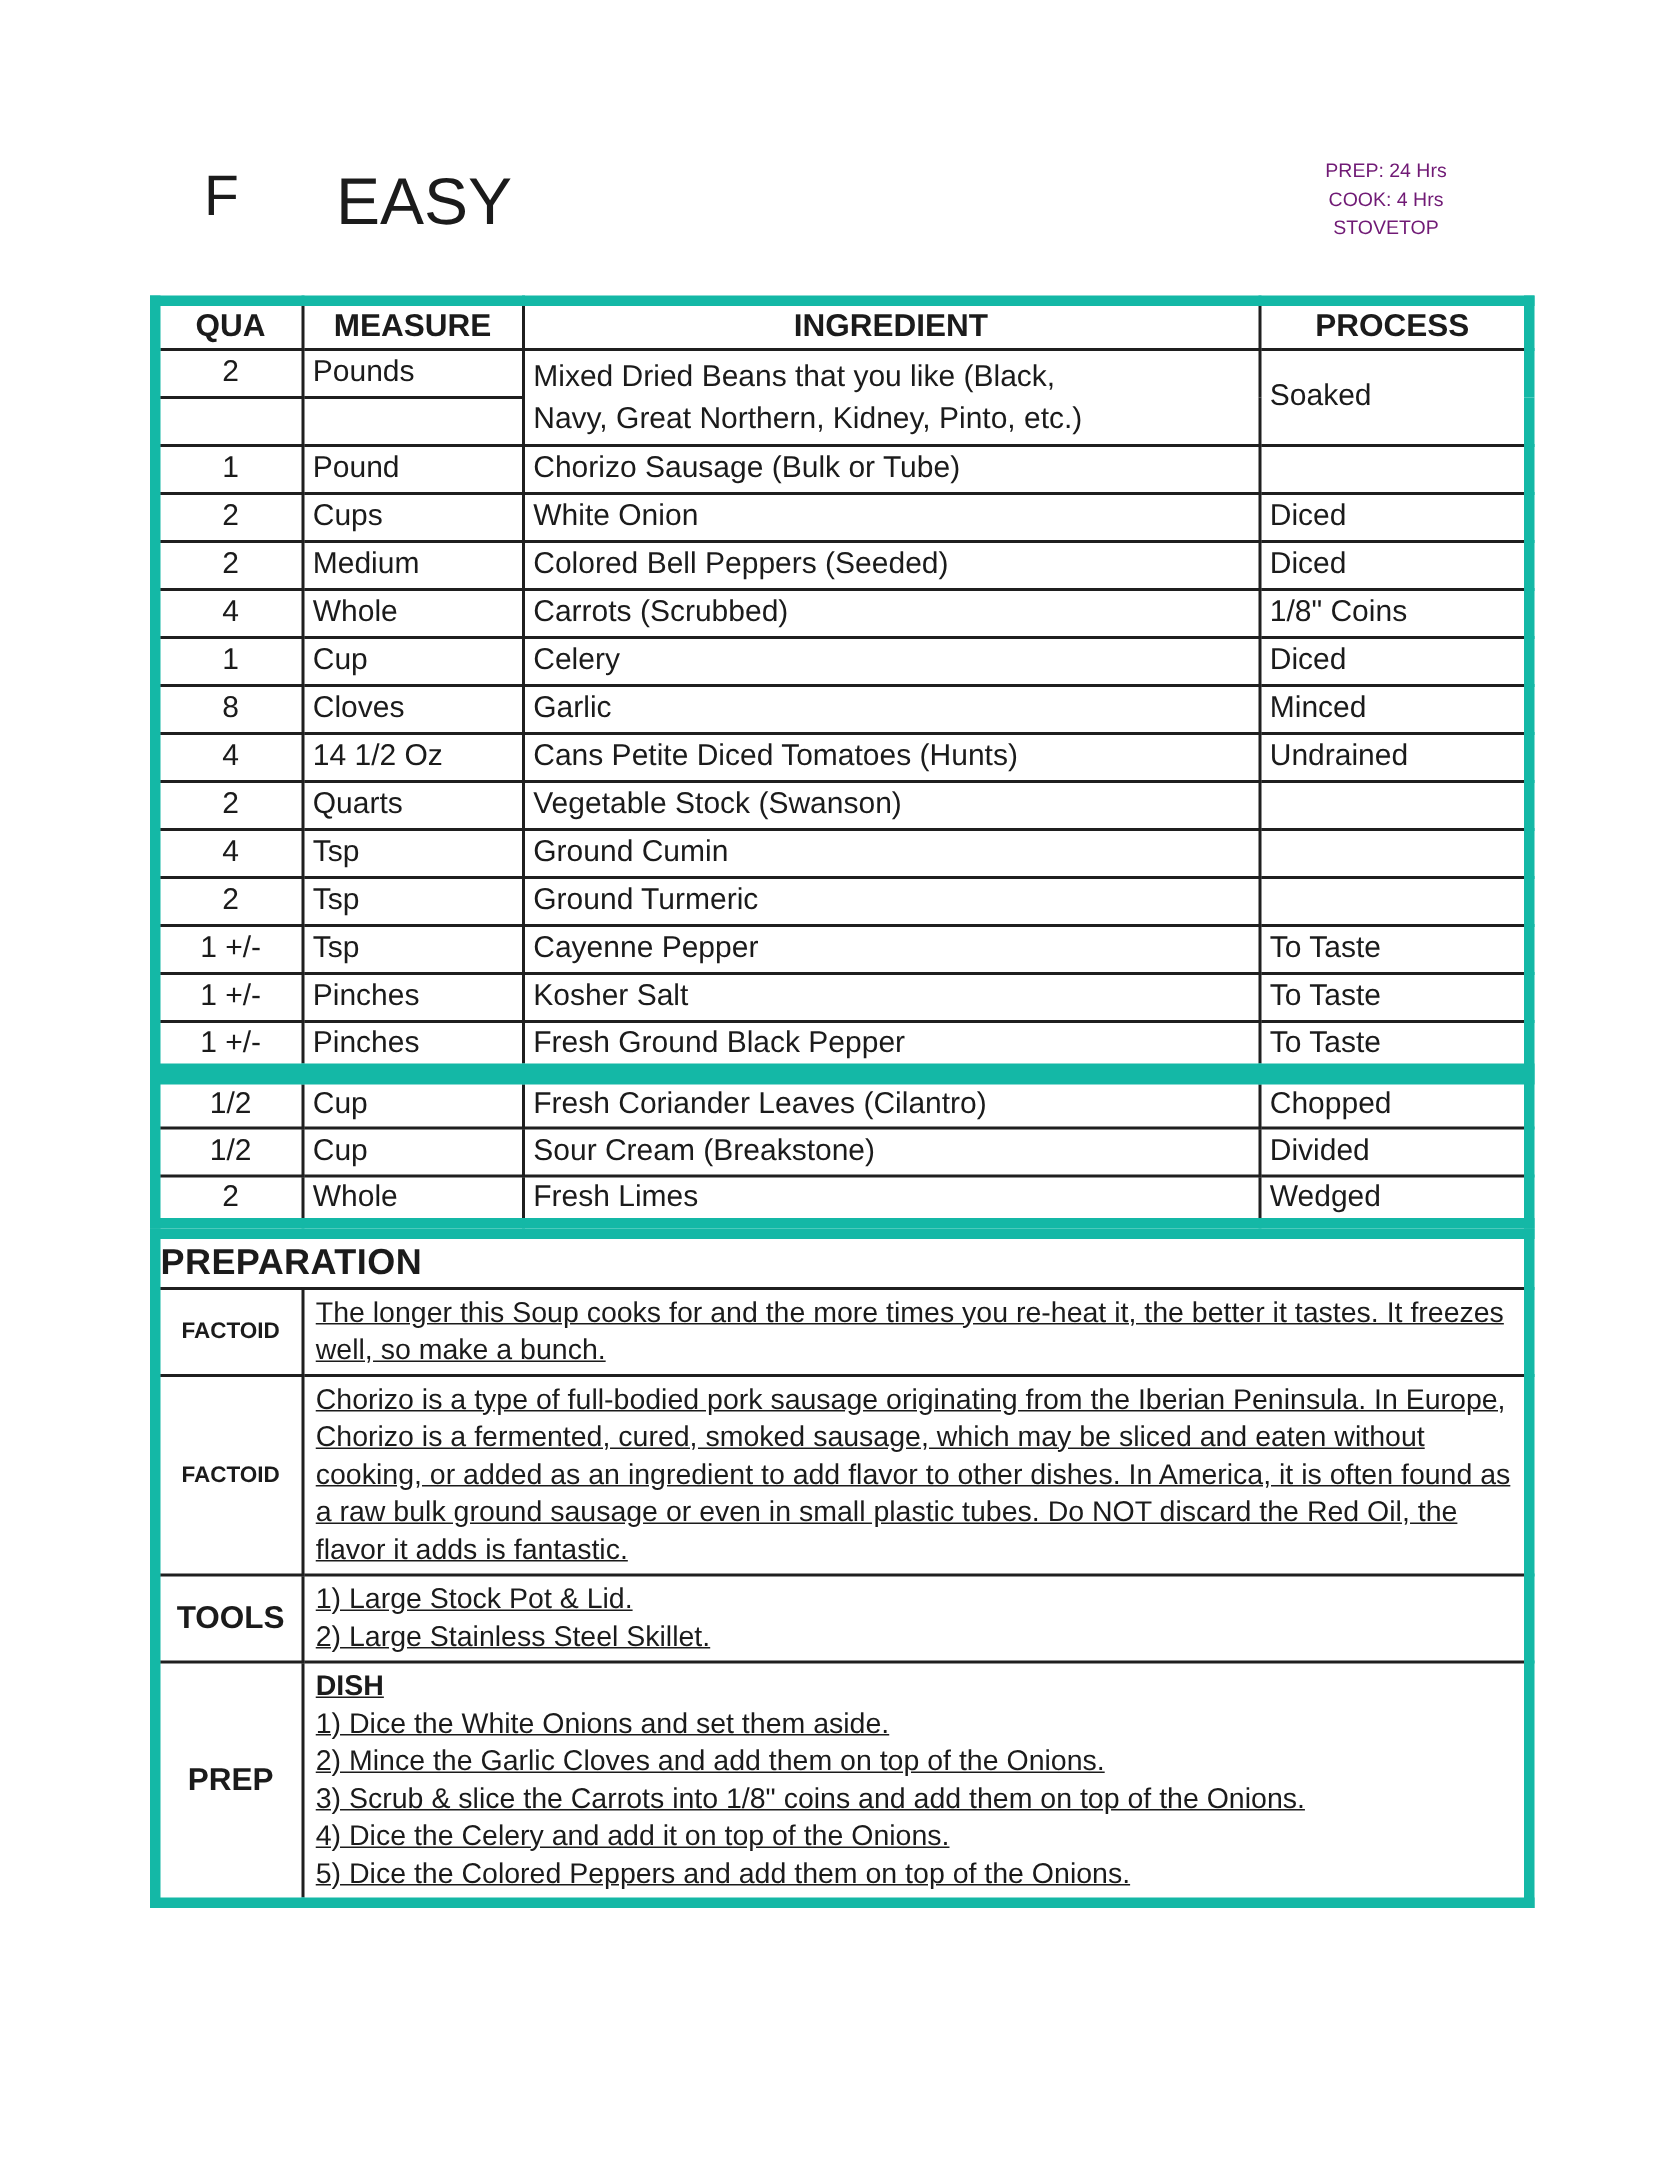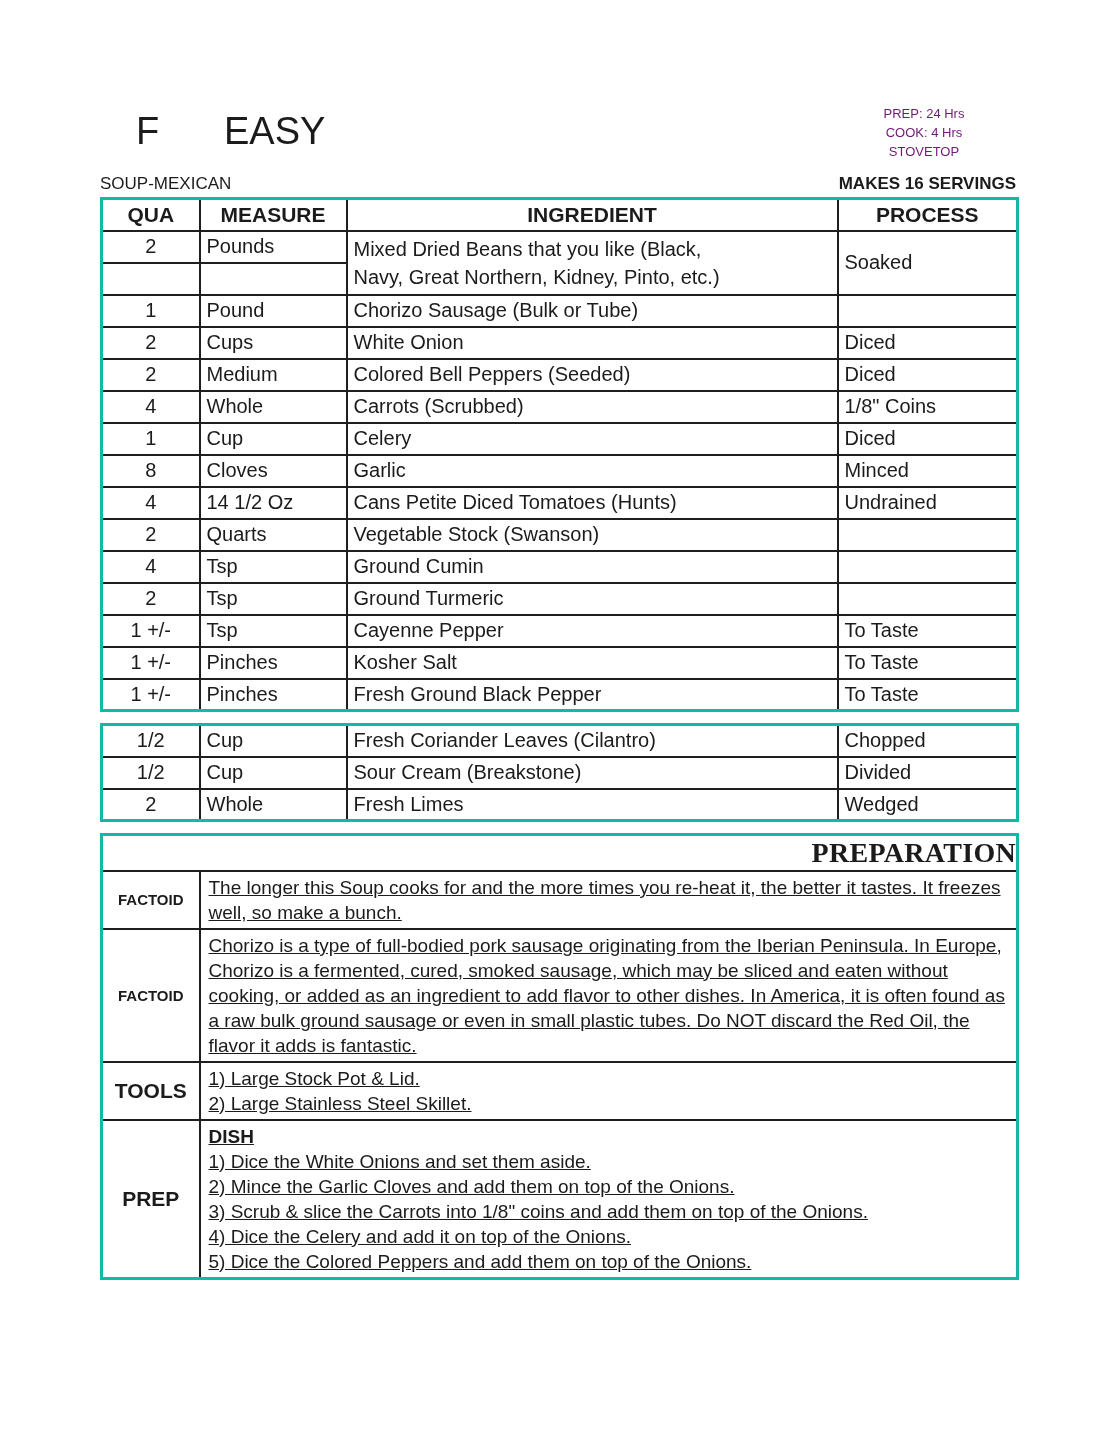--- a/index.html
+++ b/index.html
@@ -18,56 +18,56 @@
   .header { position:relative; height:197px; }
   .title {
     position:absolute; top:60px; left:0; width:100%;
     text-align:center; font-size:31px; font-weight:bold; letter-spacing:0.3px;
   }
   .modified {
     position:absolute; top:106px; left:0; width:100%;
     text-align:center; font-size:20px;
   }
   .grade { position:absolute; top:110px; left:36px; font-size:38px; }
-  .difficulty { position:absolute; top:110px; left:124px; font-size:38px; }
+  .difficulty { position:absolute; top:110px; left:124px; font-size:44px; }
   .times {
     position:absolute; top:104px; left:734px; width:180px;
     text-align:center; font-size:13px; line-height:19px; color:#701a75;
   }
   .catrow {
     position:absolute; bottom:3px; left:0; width:100%;
     display:flex; justify-content:space-between; align-items:baseline;
   }
   .category { font-size:17px; }
   .servings { font-size:17px; font-weight:bold; }
 
   
   table {
     border-collapse:collapse; width:916px; table-layout:fixed;
-    margin-bottom:11px; border:3px solid #14b8a6;
+    border:7px solid #14b8a6;
   }
   td, th { border:2px solid #1f1f1f; vertical-align:middle; }
 
   .ing-table th {
     height:32px; font-size:21px; font-weight:bold; text-align:center;
     white-space:nowrap; overflow:hidden;
   }
   .ing-table td {
     height:32px; font-size:20px; padding:0 6px;
     white-space:nowrap; overflow:hidden;
   }
   .ing-table td.c-qua { text-align:center; padding:0 2px; }
   .ing-table td.c-ingredient .ingredient-line { line-height:28px; }
 
   .top-title {
     height:32px; font-size:21px; font-weight:bold; text-align:center;
   }
 
   .prep-title {
-    height:36px; font-size:28px; font-weight:bold; text-align:right; letter-spacing:0.3px;font-family:Liberation Serif, serif;
+    height:36px; font-size:24px; font-weight:bold; text-align:left; letter-spacing:0.3px;
   }
   .prep-label {
     text-align:center; font-weight:bold; vertical-align:middle; padding:0 2px;
     overflow:hidden;
   }
   .prep-label.small { font-size:15px; }
   .prep-label.large { font-size:21px; }
   .prep-content {
     font-size:19px; line-height:25px; padding:3px 8px; white-space:normal;text-decoration:underline;
   }
@@ -79,24 +79,20 @@
 <div class="page">
   <div class="content">
 
     <div class="header">
       <div class="grade">F</div>
       <div class="difficulty">EASY</div>
       <div class="times">
         <div>PREP: 24 Hrs</div>
         <div>COOK: 4 Hrs</div>
         <div>STOVETOP</div>
-      </div>
-      <div class="catrow">
-        <span class="category">SOUP-MEXICAN</span>
-        <span class="servings">MAKES 16 SERVINGS</span>
       </div>
     </div>
 
     <table class="ing-table">
       <colgroup>
           <col style="width:98px">
           <col style="width:147px">
           <col style="width:491px">
           <col style="width:180px">
         </colgroup>

